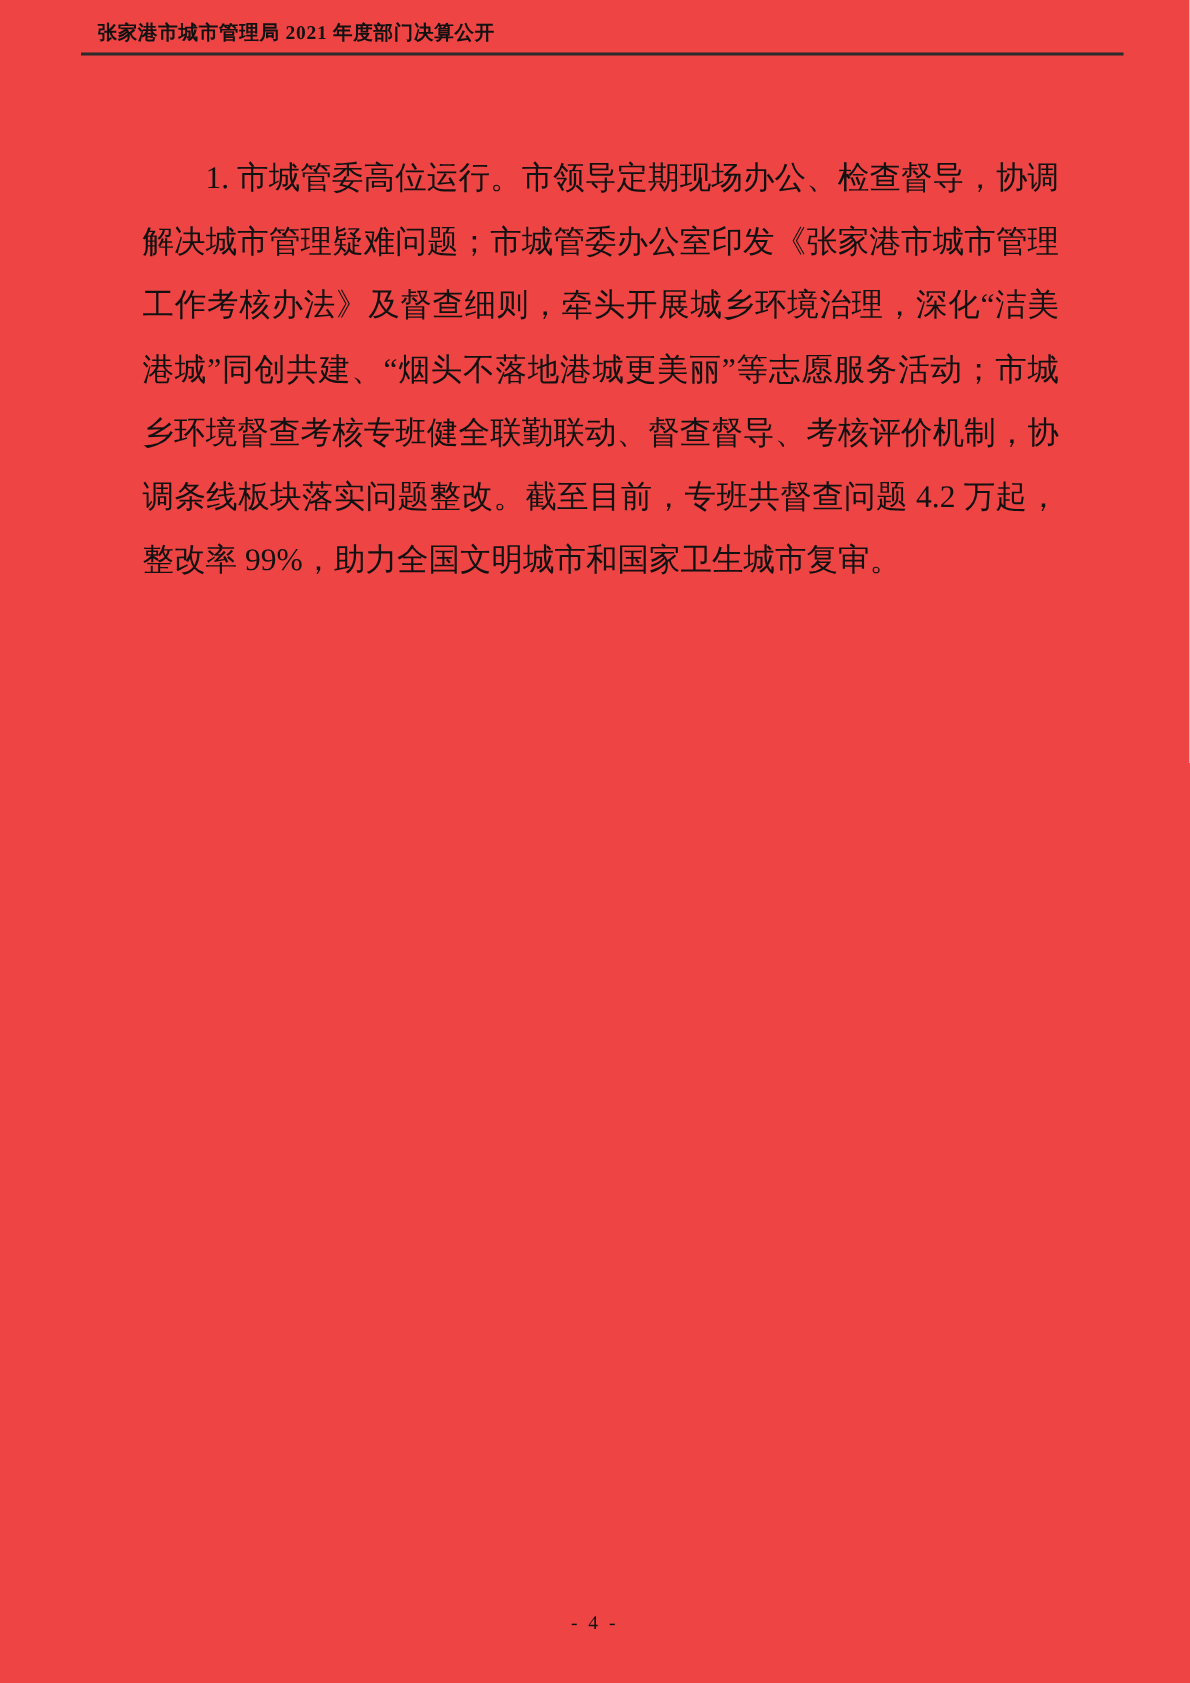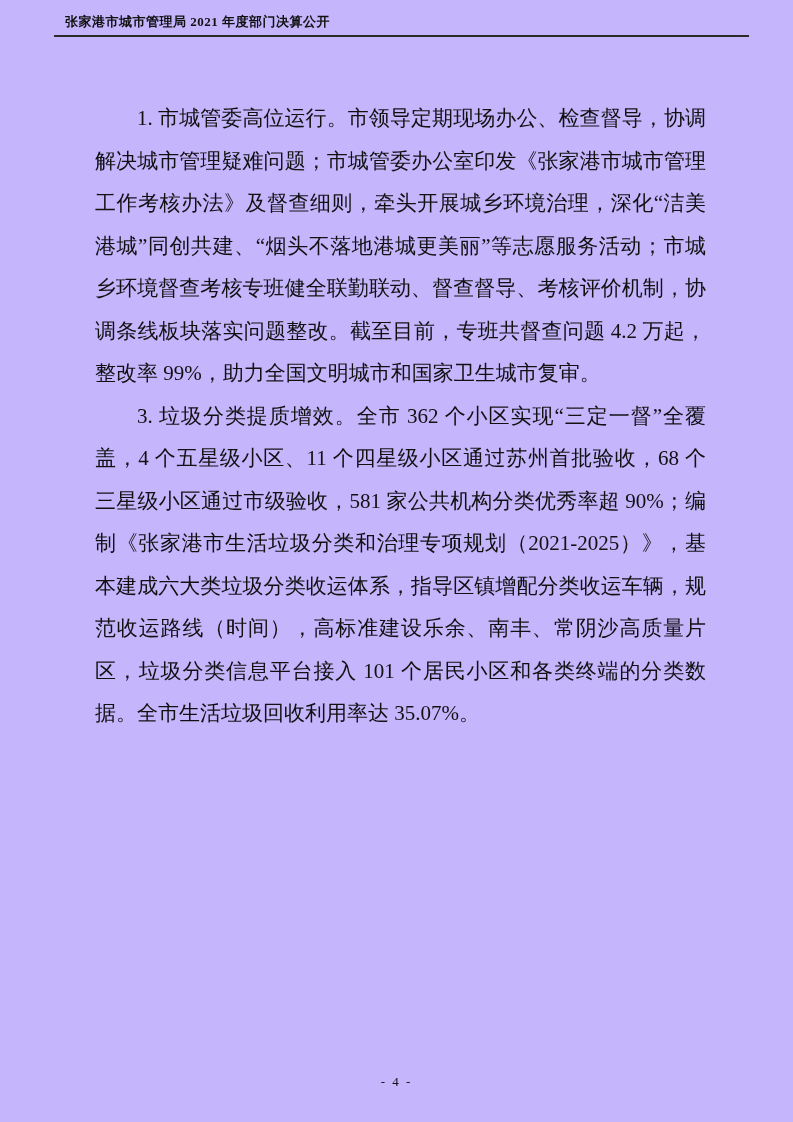--- a/index.html
+++ b/index.html
@@ -5,21 +5,21 @@
 <style>
   html, body {
     margin: 0;
     padding: 0;
     background: #ffffff;
   }
   .page {
     position: relative;
     width: 793px;
     height: 1122px;
-    background: #c4b5fd;
+    background: #ef4444;
     overflow: hidden;
     font-family: "Liberation Serif", "DejaVu Serif", serif;
     color: #111111;
   }
   .doc-header-title {
     position: absolute;
     left: 65px;
     top: 13px;
     font-size: 13px;
     font-weight: bold;
@@ -67,18 +67,17 @@
 <body>
 
 <div class="page">
 
   <div class="doc-header-title">张家港市城市管理局 2021 年度部门决算公开</div>
 
   <div class="doc-header-rule"></div>
 
   <div class="doc-body">
     <p>1. 市城管委高位运行。市领导定期现场办公、检查督导，协调解决城市管理疑难问题；市城管委办公室印发《张家港市城市管理工作考核办法》及督查细则，牵头开展城乡环境治理，深化“洁美港城”同创共建、“烟头不落地港城更美丽”等志愿服务活动；市城乡环境督查考核专班健全联勤联动、督查督导、考核评价机制，协调条线板块落实问题整改。截至目前，专班共督查问题 4.2 万起，整改率 99%，助力全国文明城市和国家卫生城市复审。</p>
-    <p>3. 垃圾分类提质增效。全市 362 个小区实现“三定一督”全覆盖，4 个五星级小区、11 个四星级小区通过苏州首批验收，68 个三星级小区通过市级验收，581 家公共机构分类优秀率超 90%；编制《张家港市生活垃圾分类和治理专项规划（2021-2025）》，基本建成六大类垃圾分类收运体系，指导区镇增配分类收运车辆，规范收运路线（时间），高标准建设乐余、南丰、常阴沙高质量片区，垃圾分类信息平台接入 101 个居民小区和各类终端的分类数据。全市生活垃圾回收利用率达 35.07%。</p>
   </div>
 
   <div class="doc-footer">- 4 -</div>
 
 </div>
 
 </body></html>

